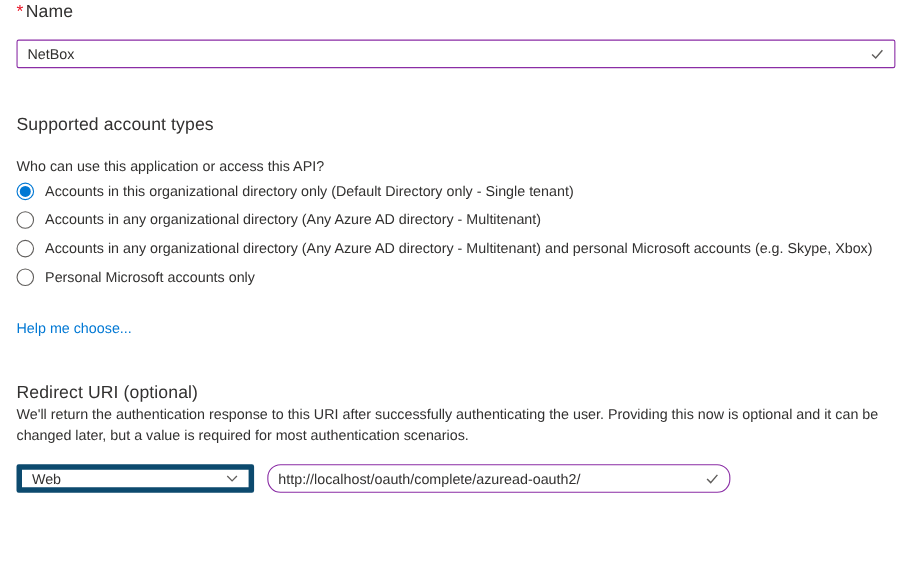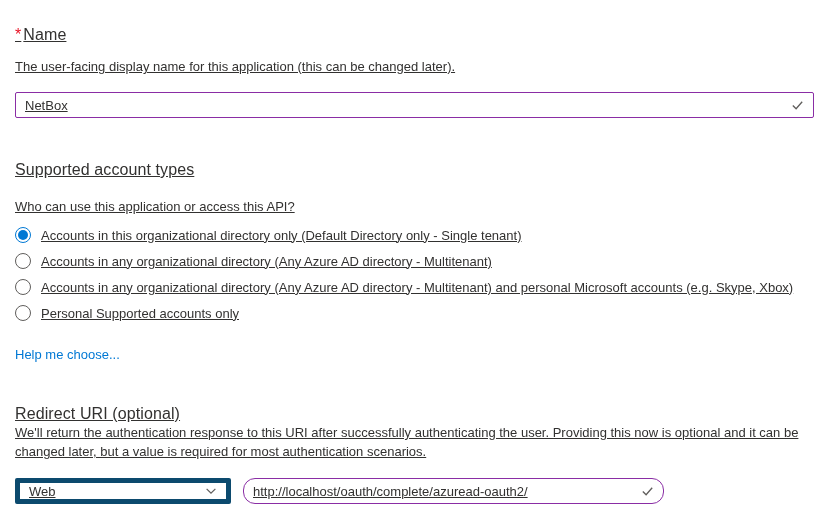--- a/index.html
+++ b/index.html
@@ -4,21 +4,21 @@
 <style>
   * { box-sizing: border-box; margin: 0; padding: 0; }
   html, body { background: #ffffff; }
   body {
     width: 829px; height: 516px;
     font-family: "Liberation Sans", sans-serif;
     font-size: 13px;
     color: #323130;
     overflow: hidden;
   }
-  .page { padding: 26px 15px 0 15px; width: 829px; text-decoration: underline; }
+  .page { padding: 2px 15px 0 15px; width: 829px; }
 
   h2.section-title {
     font-size: 16px;
     font-weight: 400;
     color: #323130;
     letter-spacing: 0.1px;
   }
   .req-marker { color: #e81123; margin-right: 2px; }
 
   .field-desc { margin-top: 13px; line-height: 19px; max-width: 799px; }
@@ -51,21 +51,21 @@
   }
 
   .name-input-row { margin-top: 16px; width: 799px; }
 
   .section-account { margin-top: 43px; }
   .question { margin-top: 20px; }
 
   .radio-group { margin-top: 8px; }
   .radio-row {
     display: flex;
-    align-items: center;
+    align-items: flex-start;
     height: 26px;
     cursor: pointer;
   }
   .radio-circle {
     width: 16px; height: 16px;
     border-radius: 50%;
     border: 1px solid #605e5c;
     background: #fff;
     flex: 0 0 16px;
     display: flex; align-items: center; justify-content: center;
@@ -111,21 +111,20 @@
   .uri-input-wrap { margin-left: 12px; width: 421px; border-radius: 12px; }
 </style>
 </head>
 <body>
 
 <div class="page">
 
   <section>
     <h2 class="section-title"><span class="req-marker">*</span><span>Name</span></h2>
 
-    <div class="field-desc">The user-facing display name for this application (this can be changed later).</div>
 
     <div class="input-wrap name-input-row">
       <input type="text" value="NetBox" style="">
       <span class="trailing-icon">
         <svg width="15" height="15" viewBox="0 0 16 16">
           <path d="M3 8.5 L6.5 12 L13 4.5" fill="none" stroke="#605e5c" stroke-width="1.4"></path>
         </svg>
       </span>
     </div>
   </section>
@@ -155,21 +154,21 @@
         <span class="radio-circle">
             <span class="radio-dot"></span>
           </span>
         <span class="radio-label">Accounts in any organizational directory (Any Azure AD directory - Multitenant) and personal Microsoft accounts (e.g. Skype, Xbox)</span>
       </div>
 
       <div class="radio-row">
         <span class="radio-circle">
             <span class="radio-dot"></span>
           </span>
-        <span class="radio-label">Personal Supported accounts only</span>
+        <span class="radio-label">Personal Microsoft accounts only</span>
       </div>
 
     </div>
 
     <a class="help-link">Help me choose...</a>
   </section>
 
   <section class="section-redirect">
     <h2 class="section-title">Redirect URI (optional)</h2>
 

